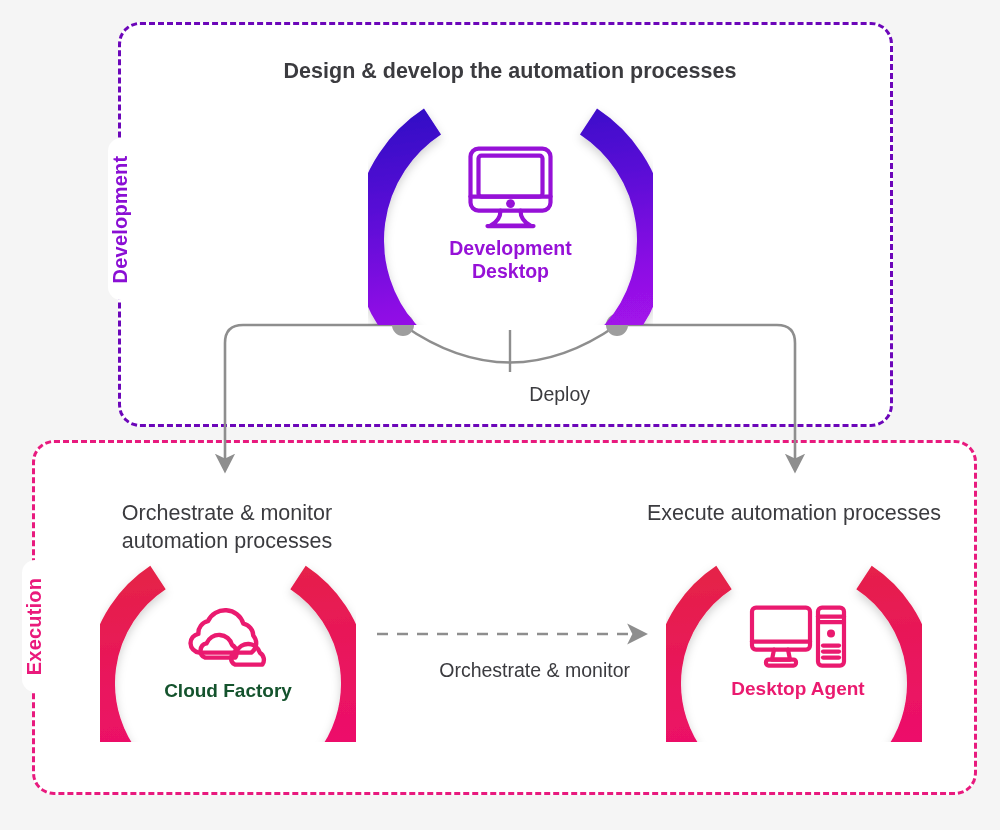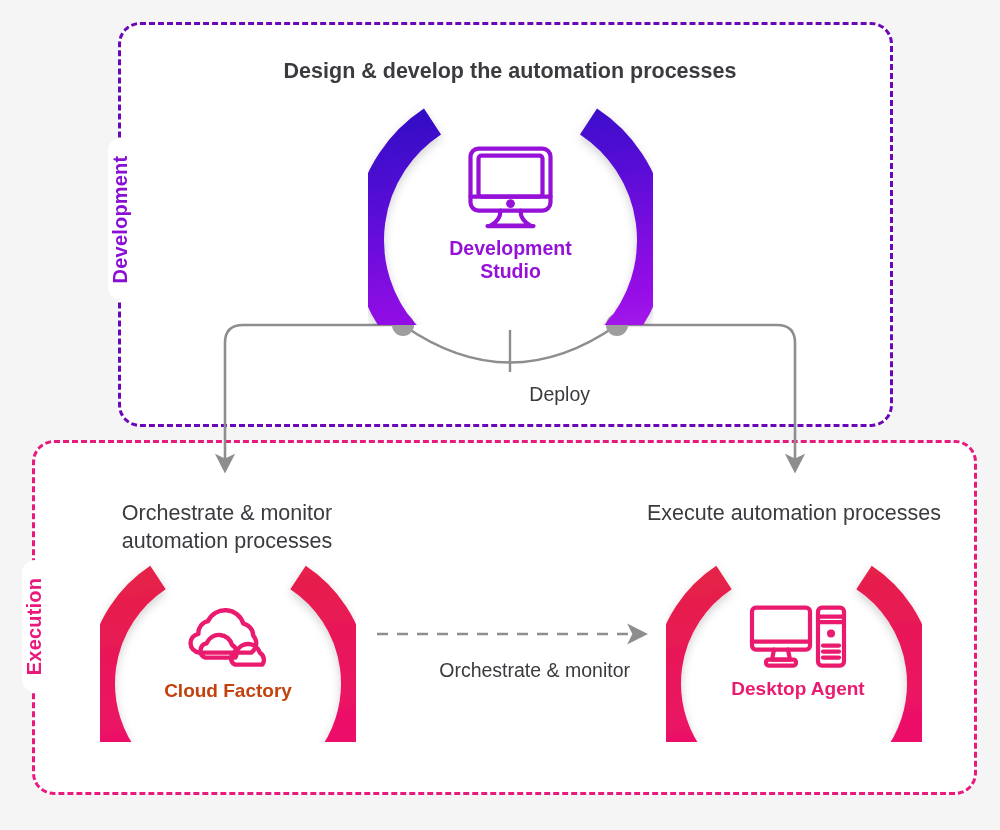--- a/index.html
+++ b/index.html
@@ -158,21 +158,21 @@
     font-size: 19.5px;
     margin-top: 6px;
   }
   #node-cloud-factory {
     left: 100px;
     top: 562px;
     width: 256px;
     height: 180px;
   }
   #node-cloud-factory .node-title {
-    color: #c2410c;
+    color: #14532d;
     font-size: 19px;
     margin-top: 4px;
     text-align: right;
   }
   #node-desktop-agent {
     left: 666px;
     top: 562px;
     width: 264px;
     height: 180px;
   }
@@ -263,21 +263,21 @@
           <rect x="8" y="4" width="80" height="62" rx="8"></rect>
           <rect x="16" y="11" width="64" height="41" rx="3"></rect>
           <line x1="8" y1="52" x2="88" y2="52"></line>
           <circle cx="48" cy="59" r="4.4" fill="#9611d7" stroke="none"></circle>
           <path d="M 38 66 C 38 74 34 78 28 81 L 68 81 C 62 78 58 74 58 66"></path>
           <line x1="25" y1="81.5" x2="71" y2="81.5"></line>
         </g>
       </svg>
       <div class="node-title">
         <span>Development</span><br>
-        <span>Studio</span>
+        <span>Desktop</span>
       </div>
     </div>
   </div>
 
   <div class="node" id="node-cloud-factory">
     <svg class="ring" width="256" height="180" viewBox="0 0 256 180">
       <defs>
         <linearGradient id="gradPinkA" x1="0" y1="0" x2="0.12" y2="1">
           <stop offset="0%" stop-color="#e52248"></stop>
           <stop offset="45%" stop-color="#e9155d"></stop>

